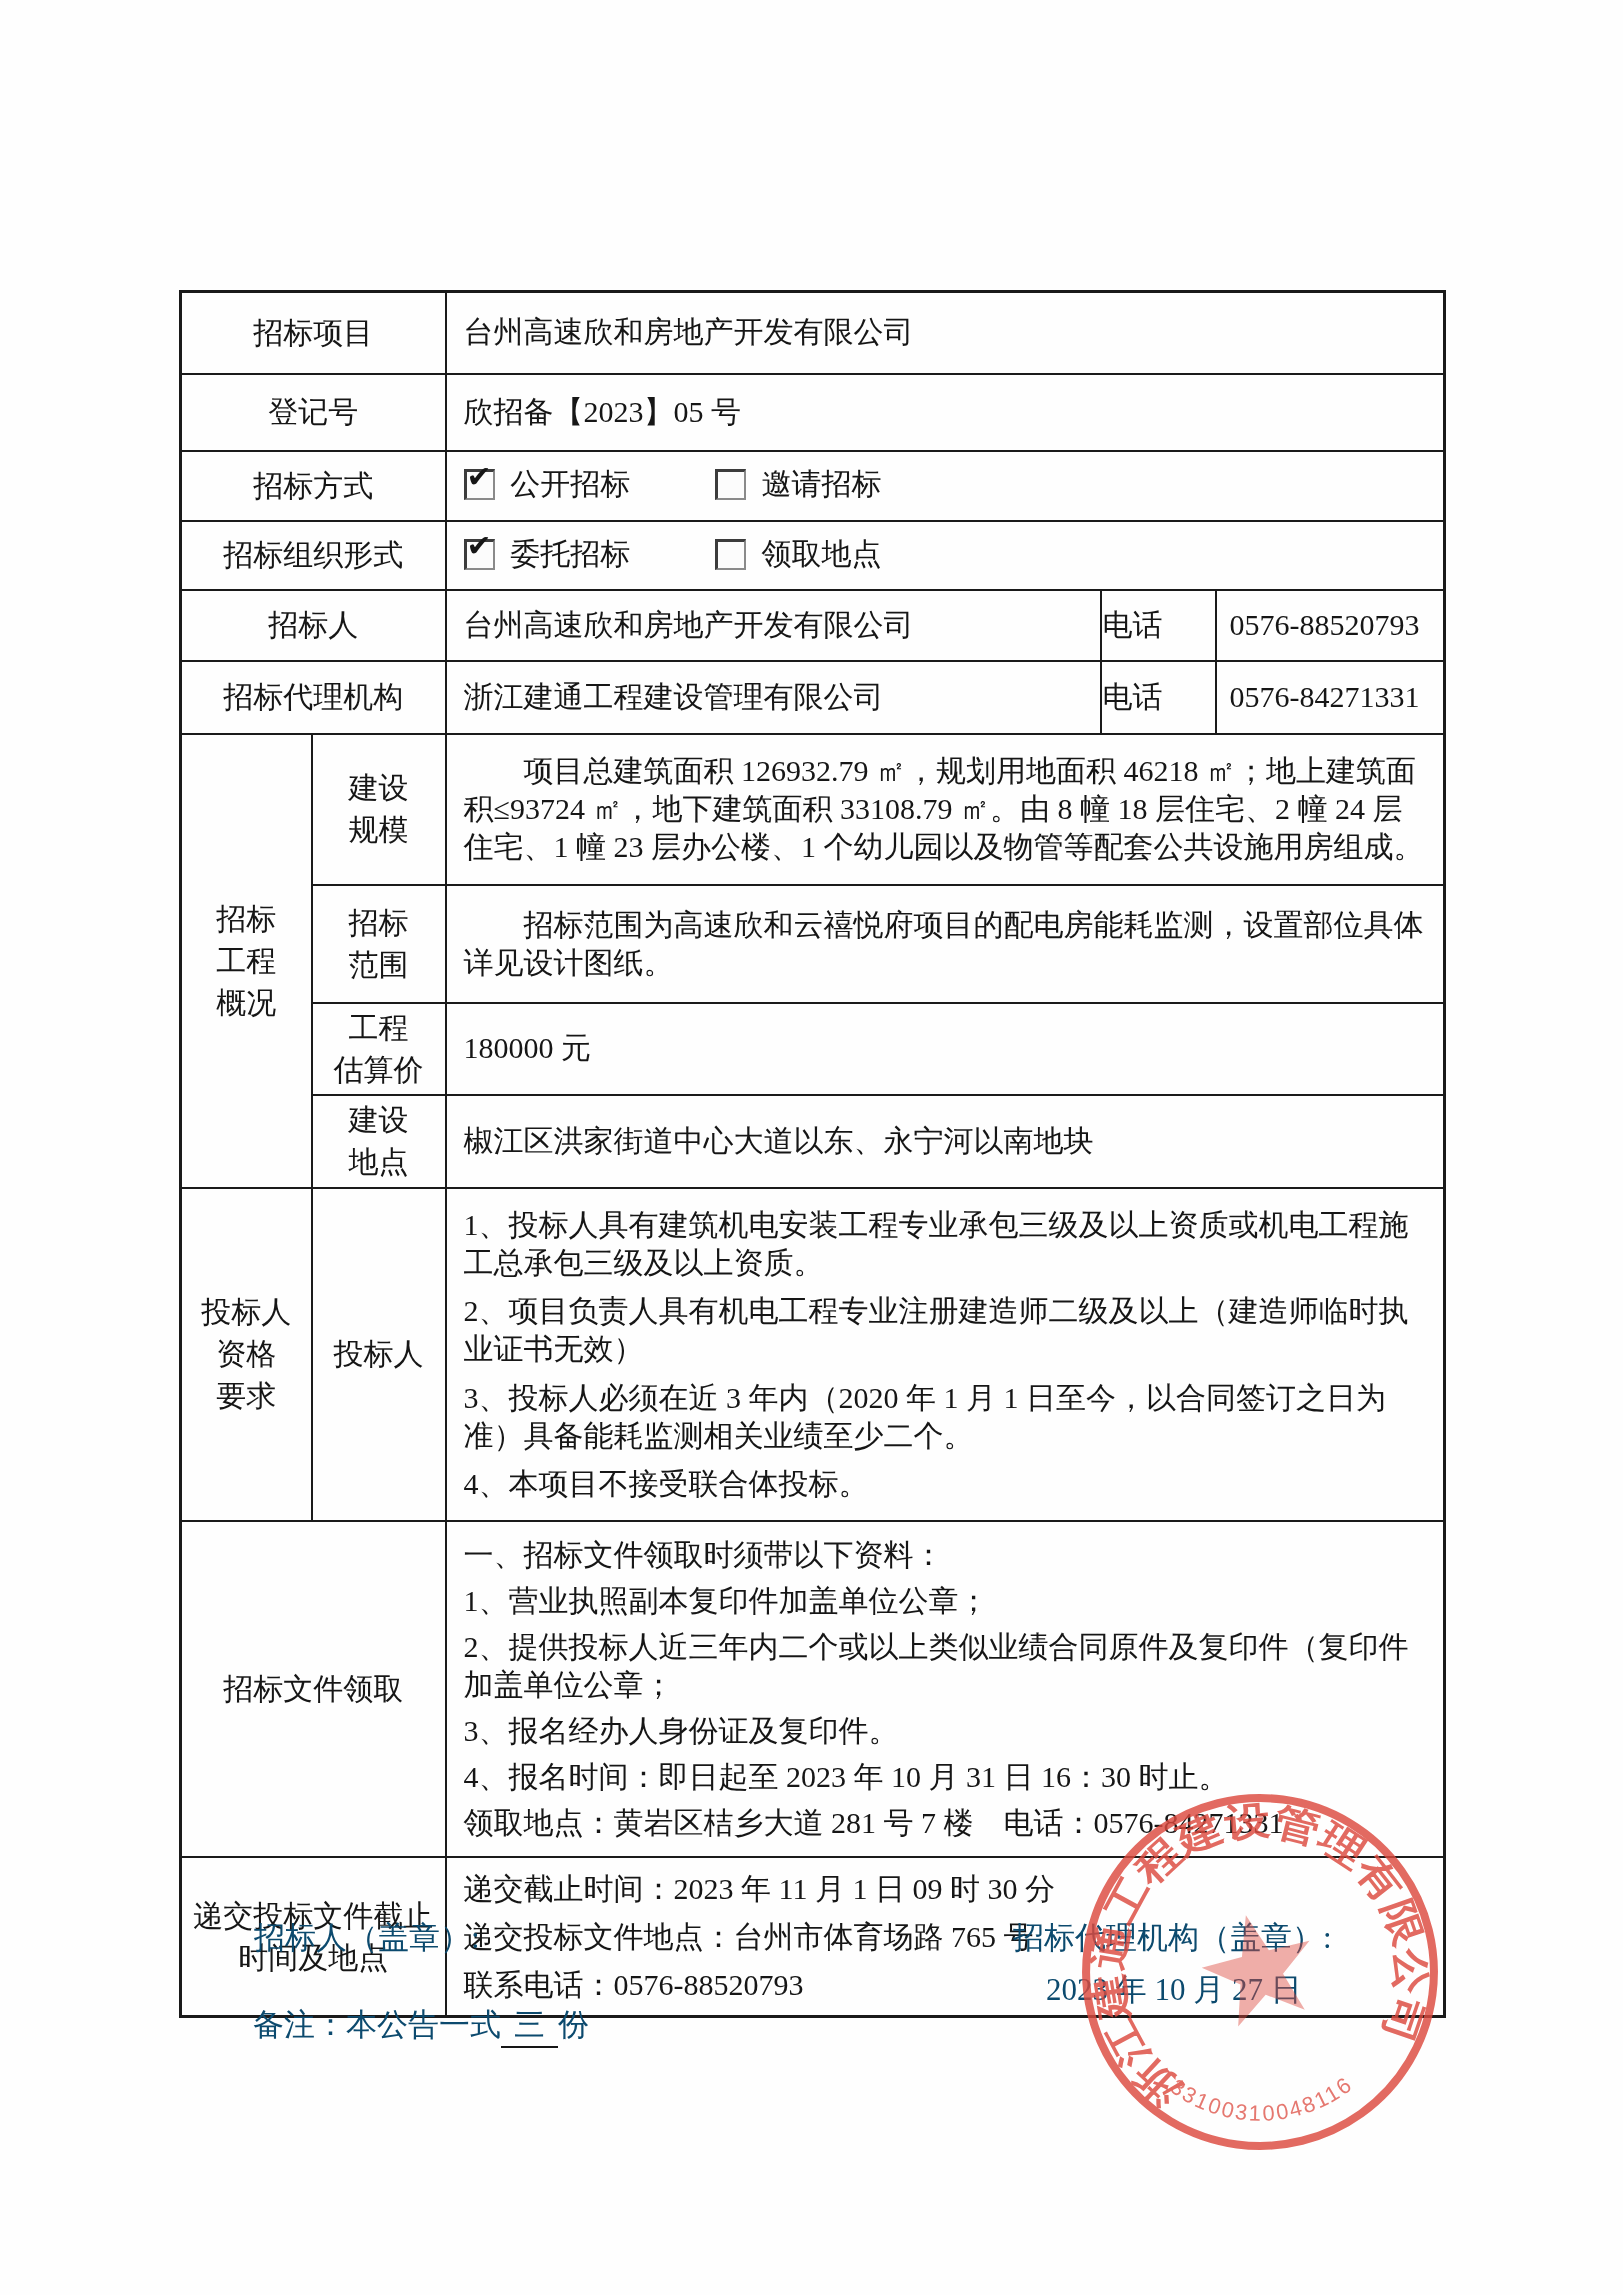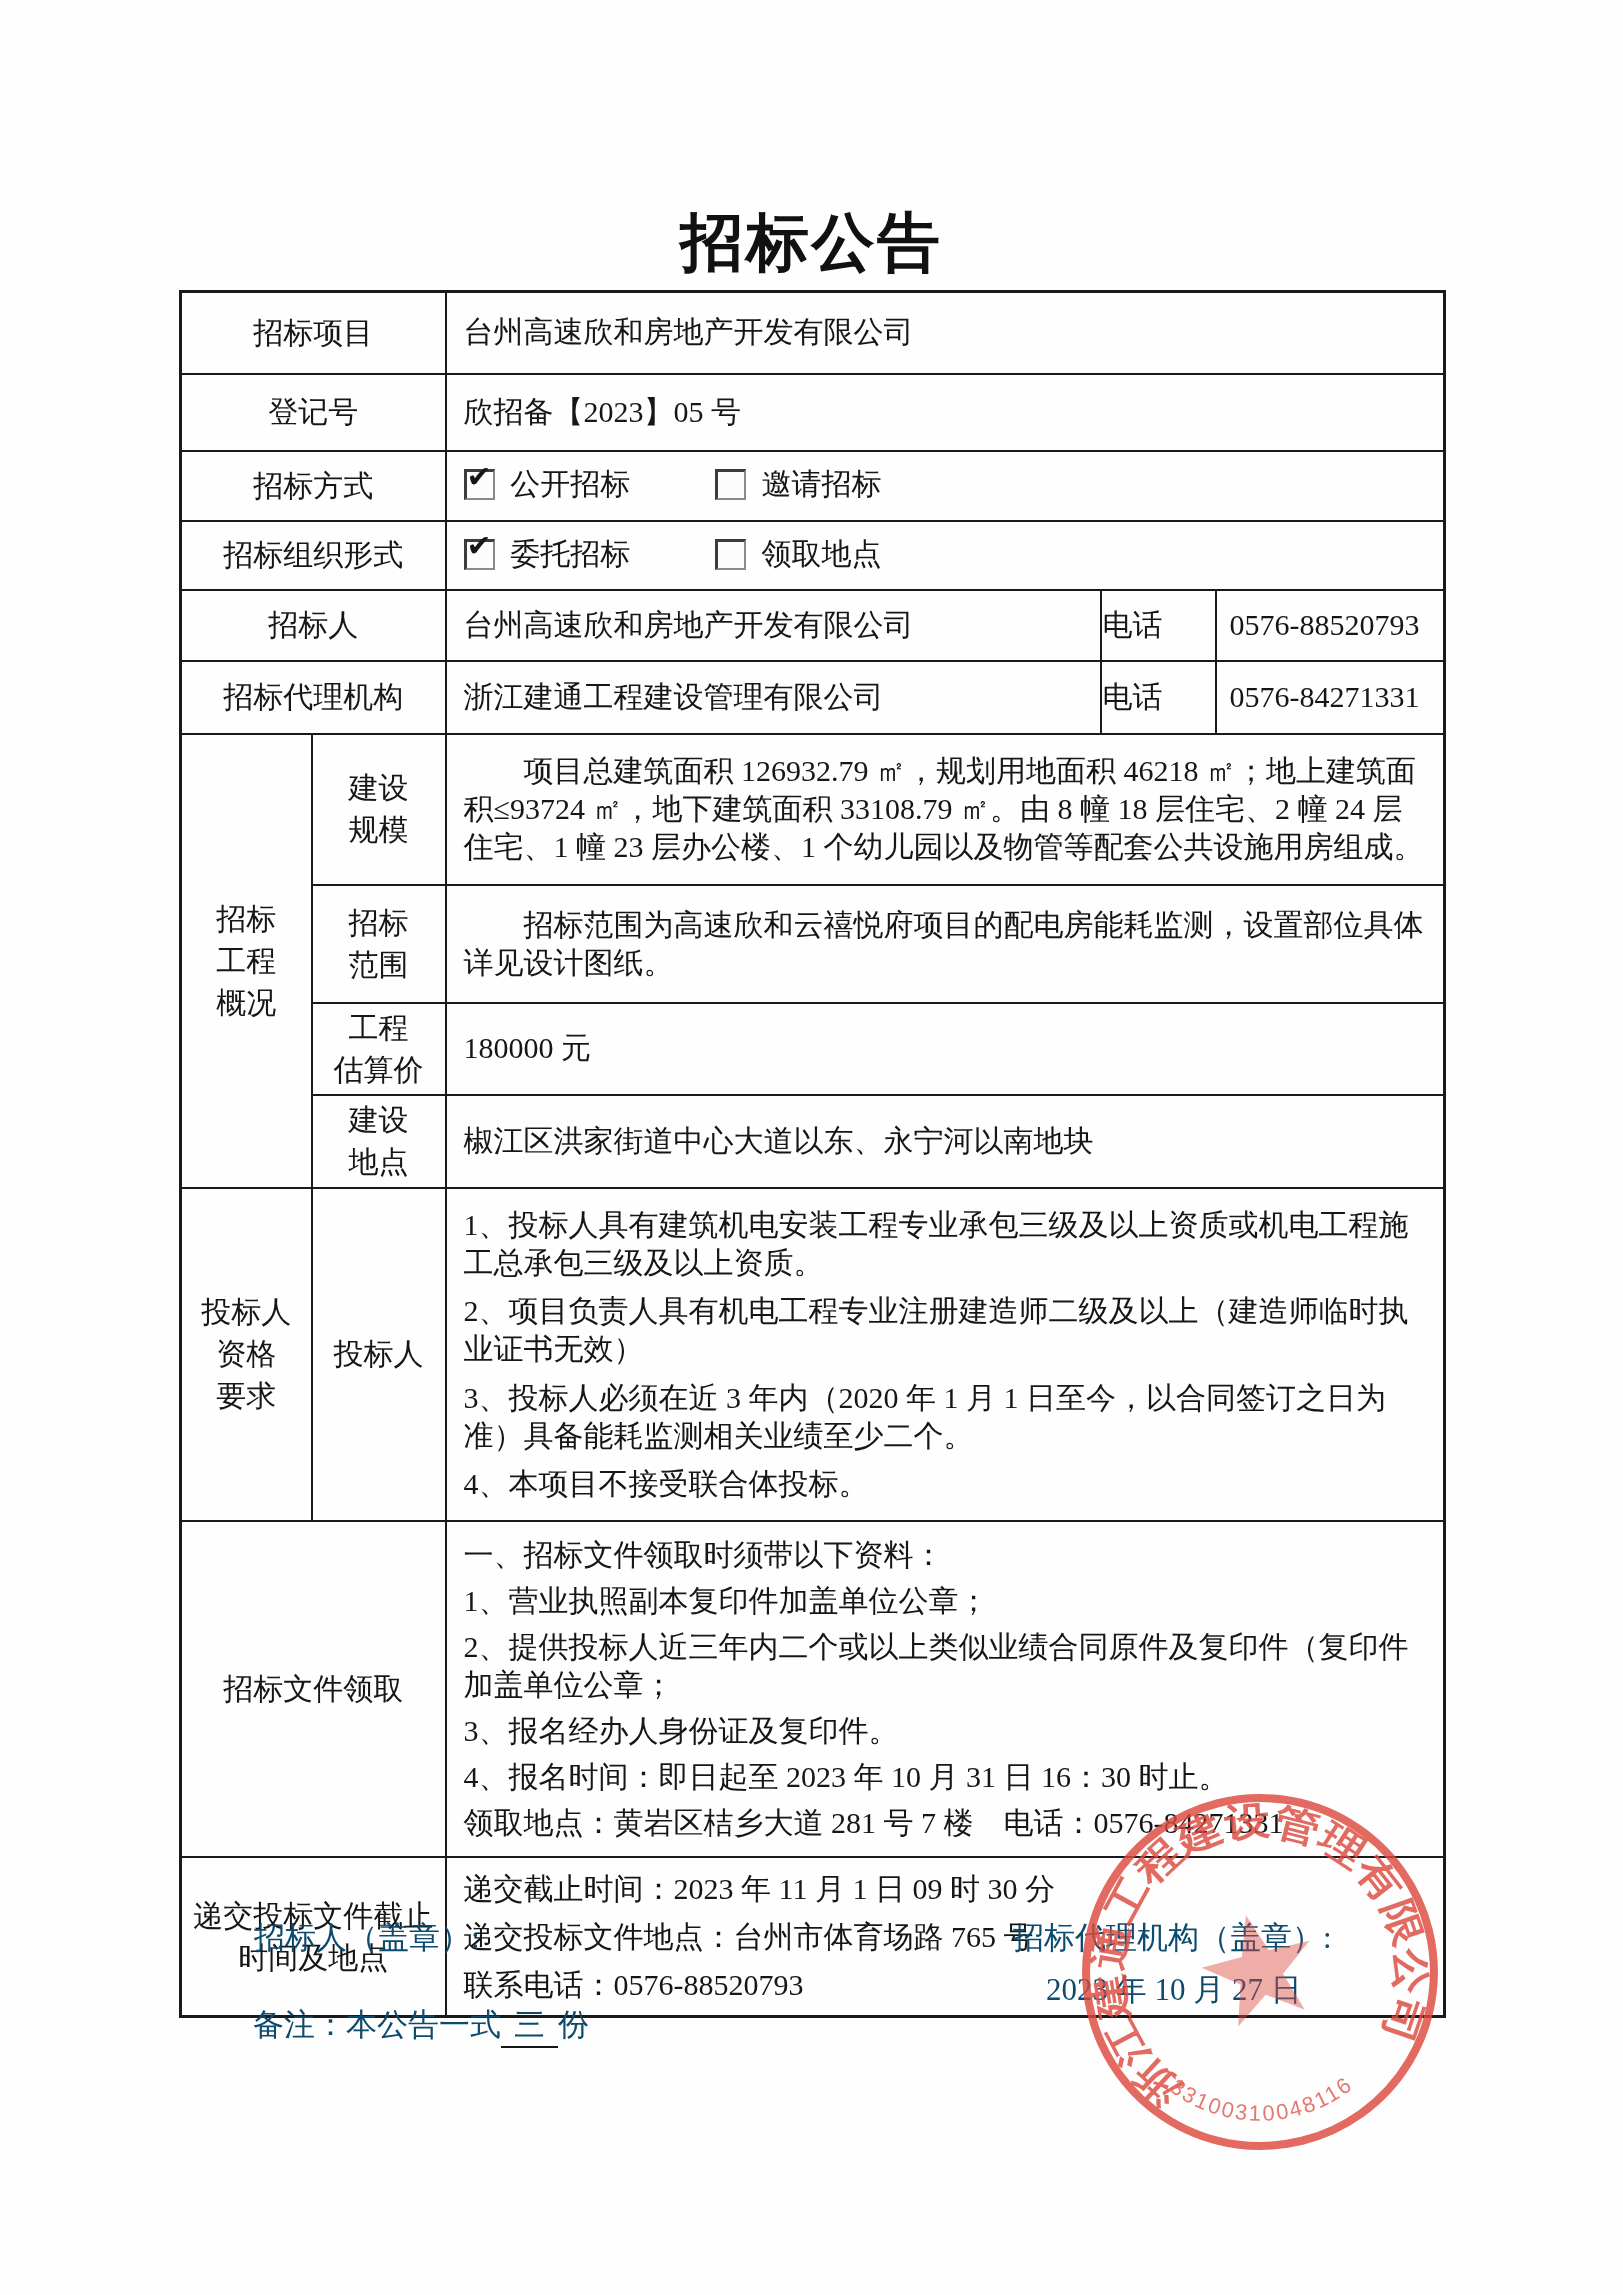--- a/index.html
+++ b/index.html
@@ -89,21 +89,20 @@
     opacity:0.82;
     transform:rotate(-14deg);
     pointer-events:none;
   }
 </style>
 </head>
 <body>
 
 <div class="page">
 
-  <div class="doc-title">招标公告</div>
 
   <table class="tender">
     <colgroup>
       <col style="width:131px">
         <col style="width:134px">
         <col style="width:655px">
         <col style="width:115px">
         <col style="width:229px">
     </colgroup>
 

